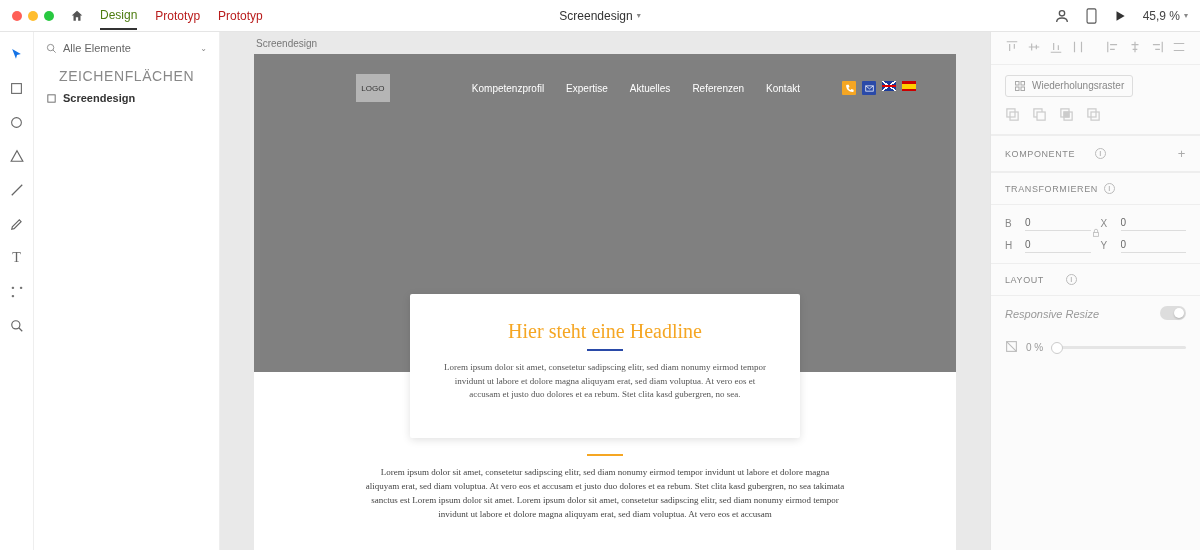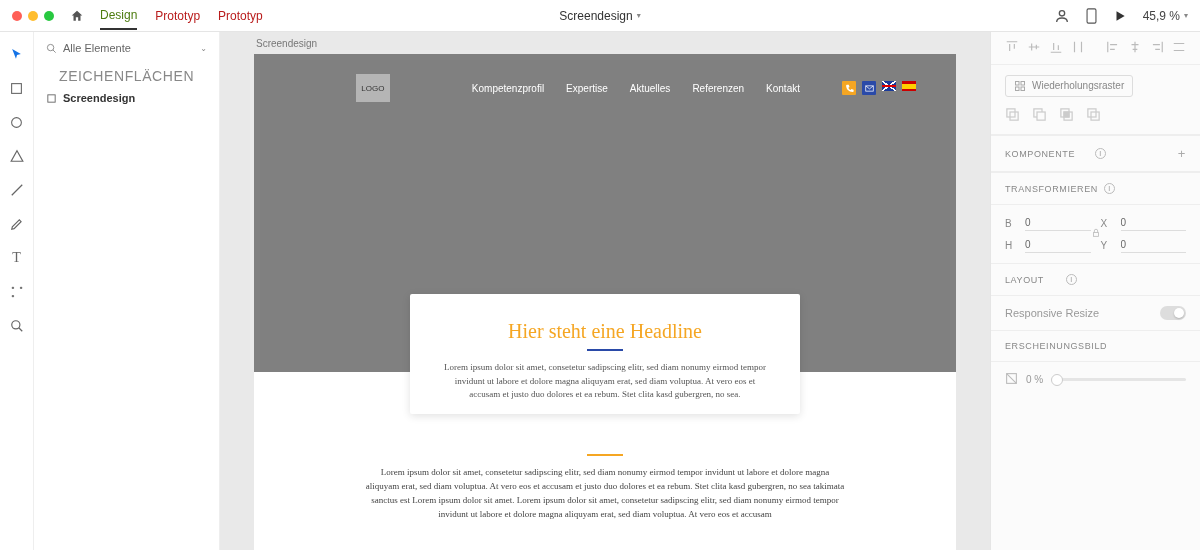--- a/index.html
+++ b/index.html
@@ -28,41 +28,41 @@
 
 .canvas-wrap { flex: 1; background: #e9e9e9; position: relative; overflow: hidden; }
 .artboard-name { position: absolute; top: 6px; left: 36px; font-size: 10px; color: #777; }
 .artboard { position: absolute; top: 22px; left: 34px; right: 34px; bottom: -60px; background: #fff; }
 .hero { height: 318px; background: #808080; position: relative; }
 .hero-nav { position: absolute; top: 20px; left: 0; right: 0; display: flex; align-items: center; gap: 22px; padding: 0 40px; font-size: 10px; color: #fff; }
 .logo-ph { width: 66px; height: 28px; background: #b5b5b5; display: flex; align-items: center; justify-content: center; font-size: 8px; color: #333; margin-left: 62px; margin-right: 60px; }
 .hero-icons { display: flex; gap: 6px; margin-left: 20px; }
 .sq-ic { width: 14px; height: 14px; display: flex; align-items: center; justify-content: center; font-size: 8px; color: #fff; border-radius: 1px; }
 .flag { width: 14px; height: 10px; }
-.card { position: absolute; top: 240px; left: 50%; transform: translateX(-50%); width: 390px; background: #fff; padding: 26px 30px 12px; text-align: center; box-shadow: 0 2px 8px rgba(0,0,0,0.12); border-radius: 2px; }
+.card { position: absolute; top: 240px; left: 50%; transform: translateX(-50%); width: 390px; background: #fff; padding: 26px 30px 36px; text-align: center; box-shadow: 0 2px 8px rgba(0,0,0,0.12); border-radius: 2px; }
 .card h2 { font-family: Georgia, serif; font-weight: 400; font-size: 20px; color: #f5a623; margin-bottom: 6px; }
 .div-line { width: 36px; height: 2px; background: #2a4aa8; margin: 0 auto 10px; }
 .card p { font-family: Georgia, serif; font-size: 9px; color: #555; line-height: 1.5; }
 .body-section { padding: 82px 100px 0; text-align: center; }
 .body-section h2 { font-family: Georgia, serif; font-weight: 400; font-size: 19px; color: #1a3a9a; margin-bottom: 6px; }
 .div-line2 { width: 36px; height: 2px; background: #f5a623; margin: 0 auto 10px; }
 .body-section p { font-family: Georgia, serif; font-size: 9px; color: #444; line-height: 1.55; max-width: 480px; margin: 0 auto; }
 
 .right-panel { width: 210px; border-left: 1px solid #e5e5e5; background: #fbfbfb; font-size: 10px; color: #666; overflow: hidden; }
 .rp-row { display: flex; align-items: center; padding: 8px 14px; gap: 10px; border-bottom: 1px solid #eee; }
 .rp-row.icons svg { color: #999; }
 .rp-row.icons > * { flex: 0 0 auto; }
 .align-grp { display: flex; gap: 8px; }
 .repeat-btn { display: inline-flex; align-items: flex-start; gap: 6px; border: 1px solid #ddd; border-radius: 3px; padding: 4px 8px; font-size: 10px; color: #888; margin: 10px 14px 6px; }
 .bool-row { display: flex; gap: 12px; padding: 4px 14px 10px; color: #bbb; }
 .sec-hdr { display: flex; align-items: center; justify-content: space-between; padding: 10px 14px; font-size: 9px; letter-spacing: 0.6px; color: #888; border-top: 1px solid #eee; border-bottom: 1px solid #eee; text-transform: uppercase; }
 .tf-grid { display: grid; grid-template-columns: 10px 1fr 10px 1fr; gap: 6px 10px; padding: 10px 14px; align-items: center; font-size: 10px; color: #888; position: relative; }
 .tf-grid input { width: 100%; border: none; border-bottom: 1px solid #ddd; background: transparent; font-size: 10px; padding: 2px 0; color: #666; }
 .lock-i { position: absolute; left: 50%; top: 50%; transform: translate(-50%,-50%); color: #bbb; }
-.resp-row { display: flex; align-items: center; justify-content: space-between; padding: 10px 14px; font-size: 11px; color: #999; }
+.resp-row { display: flex; align-items: flex-end; justify-content: space-between; padding: 10px 14px; font-size: 11px; color: #999; font-style: italic; }
 .toggle { width: 26px; height: 14px; background: #ddd; border-radius: 7px; position: relative; }
 .toggle::after { content: ""; position: absolute; width: 10px; height: 10px; background: #fff; border-radius: 50%; top: 2px; right: 2px; box-shadow: 0 1px 2px rgba(0,0,0,0.2); }
 .opacity-row { display: flex; align-items: center; gap: 8px; padding: 10px 14px; color: #999; }
 .opacity-row .slider { flex: 1; height: 3px; background: #e5e5e5; border-radius: 2px; position: relative; }
 .opacity-row .slider::after { content: ""; position: absolute; width: 10px; height: 10px; background: #fff; border: 1px solid #ccc; border-radius: 50%; top: -4px; left: 0; }
 .info-ic { width: 11px; height: 11px; border: 1px solid #bbb; border-radius: 50%; display: inline-flex; align-items: center; justify-content: center; font-size: 7px; color: #999; }
 .chev-sm { font-size: 8px; color: #888; }
 </style>
 </head>
 <body>
@@ -309,23 +309,20 @@
     <div class="sec-hdr">
       <span style="display:flex;align-items:center;gap:22px;">
           <span>LAYOUT</span>
           <span class="info-ic">i</span>
         </span>
     </div>
     <div class="resp-row">
       <span>Responsive Resize</span>
       <div class="toggle"></div>
     </div>
-    <div class="sec-hdr">
-      <span>ERSCHEINUNGSBILD</span>
-    </div>
     <div class="opacity-row">
       <span><svg width="13" height="13" viewBox="0 0 24 24" fill="none" stroke="#bbb" stroke-width="2">
             <rect x="3" y="3" width="18" height="18"></rect>
             <path d="M3 3l18 18"></path>
           </svg></span>
       <span>0 %</span>
       <div class="slider"></div>
     </div>
   </div>
 </div>

